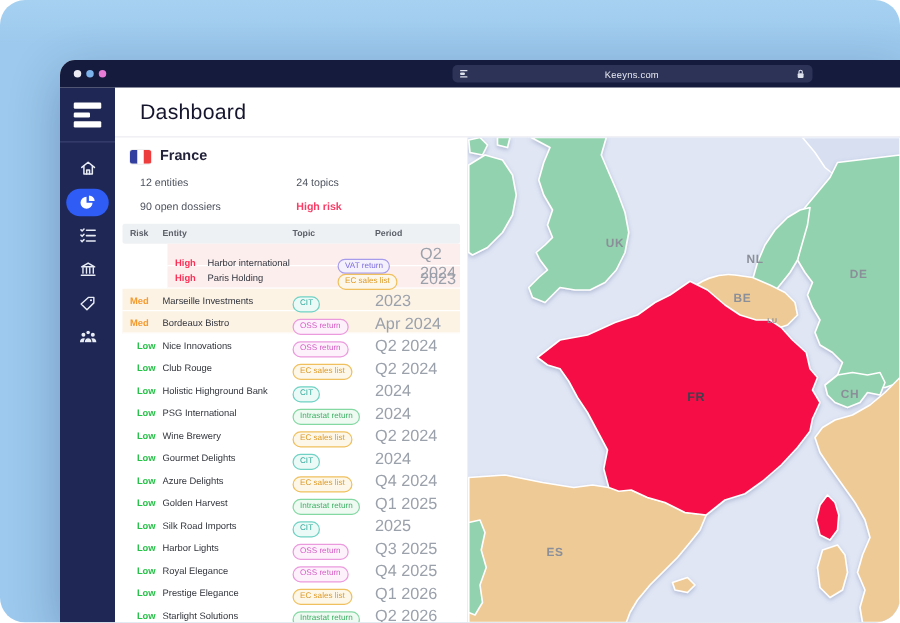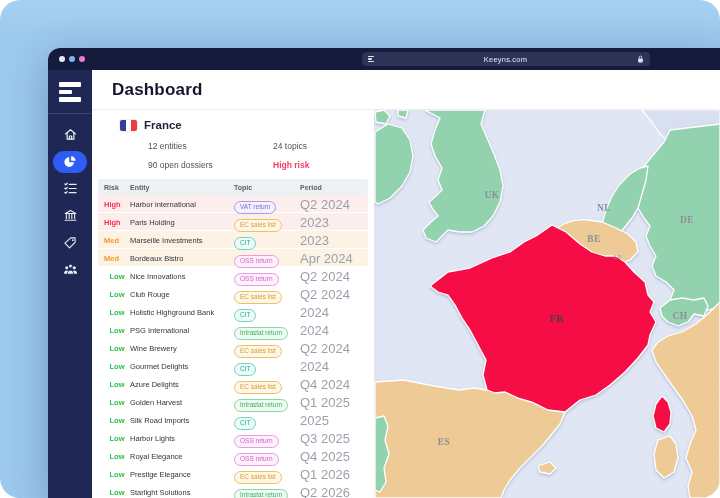--- a/index.html
+++ b/index.html
@@ -27,53 +27,53 @@
   .logo i{display:block;height:4.5px;background:#fff;border-radius:1px;margin:3px 0;}
   .logo i:nth-child(1),.logo i:nth-child(3){width:22px;}
   .logo i:nth-child(2){width:13px;}
   .side-div{width:44px;height:1px;background:#3a4170;margin-top:8px;}
   .nav{display:flex;flex-direction:column;gap:5px;margin-top:10px;align-items:center;}
   .nav-item{width:34px;height:22px;display:flex;align-items:center;justify-content:center;border-radius:11px;cursor:pointer;}
   .nav-item.active{background:#2e5cf5;}
   .nav-item svg{display:block;}
   .main{flex:1;background:#fff;display:flex;flex-direction:column;min-width:0;}
   .page-header{height:40px;display:flex;align-items:center;padding-left:20px;border-bottom:1px solid #ededf2;flex-shrink:0;}
-  .page-title{font-size:17px;font-weight:bold;color:#15152e;letter-spacing:.2px;}
+  .page-title{font-size:17px;font-weight:normal;color:#15152e;letter-spacing:.2px;}
   .content{flex:1;display:flex;min-height:0;}
   
   .panel{width:282px;flex-shrink:0;padding-top:9px;overflow:hidden;}
-  .country-header{display:flex;align-items:center;gap:7px;margin-left:28px;}
+  .country-header{display:flex;align-items:center;gap:7px;margin-left:12px;}
   .flag{width:17px;height:11px;border-radius:2px;overflow:hidden;display:flex;box-shadow:0 0 0 .5px rgba(0,0,0,.12);}
   .flag i{flex:1;} .flag i:nth-child(1){background:#333f9e;} .flag i:nth-child(2){background:#fff;} .flag i:nth-child(3){background:#ee3d3d;}
   .country-name{font-size:11.5px;font-weight:bold;color:#23233b;}
   .stats{display:grid;grid-template-columns:125px auto;row-gap:9px;margin:10px 0 0 20px;}
-  .stat{font-size:8.5px;color:#4d525e;margin-left:36px;}
+  .stat{font-size:8.5px;color:#4d525e;}
   .stat.risk{color:#fa3d66;font-weight:bold;}
   
   .table{margin:9px 6px 0 6px;}
   .thead,.trow{display:grid;grid-template-columns:26px 104px 66px 1fr;align-items:center;padding-left:6px;}
   .thead{height:16px;background:#eef1f4;border-radius:2px;}
   .thead span{font-size:7px;font-weight:bold;color:#5a5f68;}
   .trow{height:18px;border-bottom:1.5px solid #fff;}
-  .sev-high{background:#fdeeee;} .sev-med{background:#fcf3e5;} .sev-low{background:#ffffff;}
+  .sev-high{background:#fdeeee;margin-left:36px;} .sev-med{background:#fcf3e5;} .sev-low{background:#ffffff;}
   .c-risk{font-size:7.5px;font-weight:bold;}
   .risk-high{color:#fb2e55;} .risk-med{color:#f59a2d;} .risk-low{color:#27c248;text-align:center;}
   .c-entity{font-size:7.5px;color:#32353d;white-space:nowrap;overflow:hidden;}
   .c-period{font-size:13px;color:#9ba1ab;}
   .pill{display:inline-block;font-size:6.5px;line-height:1;padding:2px 5px;border-radius:8px;border:1px solid;white-space:nowrap;}
   .pill-vat{color:#7b6ce0;border-color:#a79cec;background:#f4f1fd;}
   .pill-ec{color:#dd9a28;border-color:#f0c05e;background:#fdf7e9;}
   .pill-cit{color:#2fa99b;border-color:#6fd2c4;background:#ecfaf7;}
   .pill-oss{color:#d55ec6;border-color:#eb9add;background:#fdf1fb;}
   .pill-intrastat{color:#3eb163;border-color:#84d8a2;background:#effaf3;}
   
   .map{position:relative;flex:1;min-width:0;background:#e0e6f4;overflow:hidden;}
   .map svg{position:absolute;left:0;top:0;}
   .map-label{position:absolute;transform:translate(-50%,-50%);font-weight:bold;color:#8a8f99;
-             font-size:9.5px;letter-spacing:.5px;pointer-events:none;font-family:Liberation Serif, serif;}
+             font-size:9.5px;letter-spacing:.5px;pointer-events:none;}
   .map-label.dark{color:#3c414e;font-size:10px;}
   .map-label.tiny{font-size:5.5px;}
 </style>
 </head>
 <body>
 
 <div class="canvas">
   <div class="window">
 
     <div class="titlebar">

